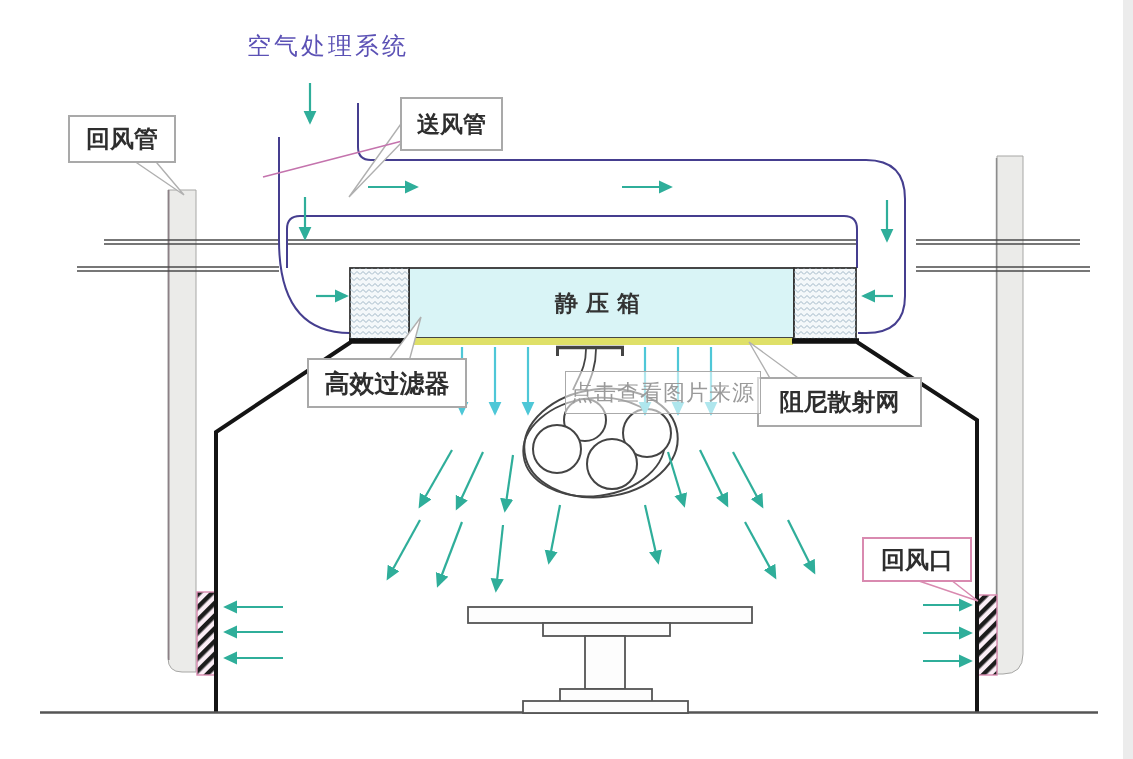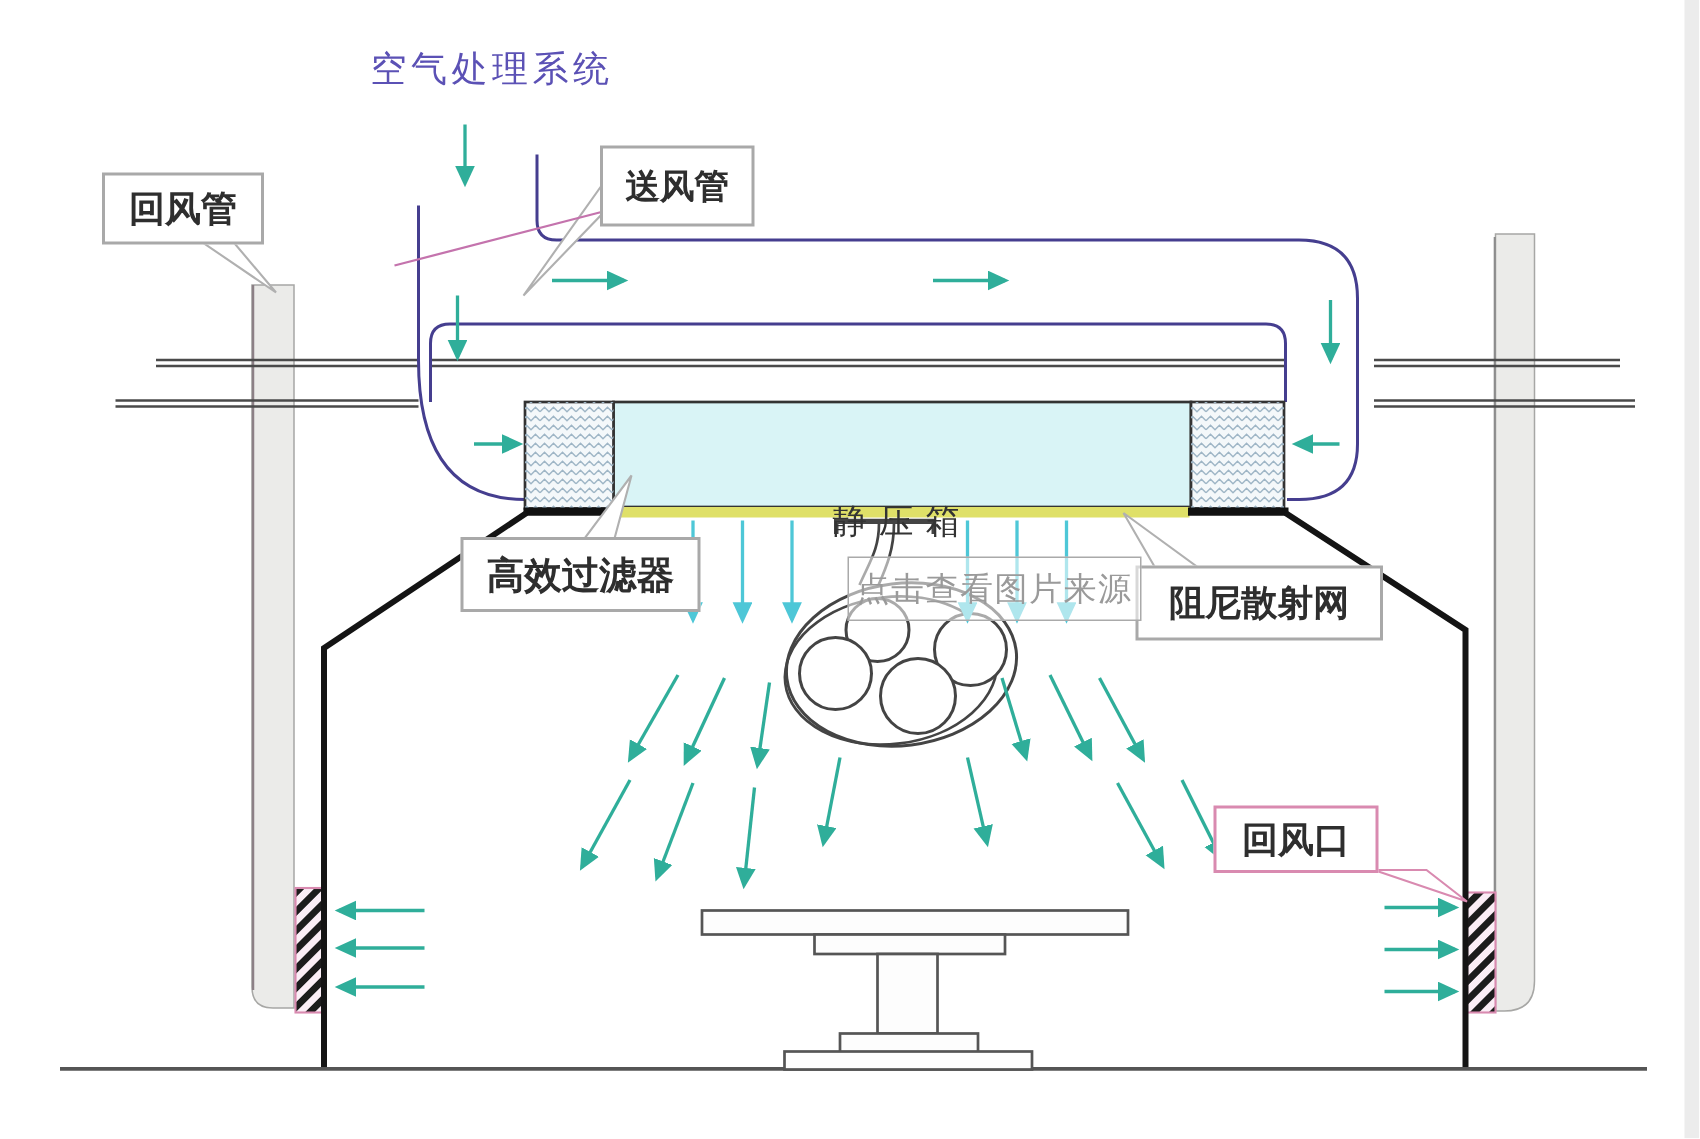--- a/index.html
+++ b/index.html
@@ -10,21 +10,21 @@
   #stage{position:relative;width:1133px;height:759px;background:#ffffff;overflow:hidden;
          font-family:"Liberation Sans","DejaVu Sans",sans-serif;}
   #stage svg{position:absolute;left:0;top:0;}
   .lbl{position:absolute;background:#fff;color:#2e2e2e;font-weight:bold;
        display:flex;align-items:center;justify-content:center;box-sizing:border-box;}
   .lbl-gray{border:2px solid #a9a9a9;}
   .lbl-pink{border:2px solid var(--pink);}
   .title{position:absolute;left:247px;top:30px;font-size:24px;font-weight:normal;
          color:var(--accent);letter-spacing:3px;}
   .plenum-label{position:absolute;left:409px;top:288px;width:385px;text-align:center;
-                font-size:23px;font-weight:normal;color:#333;letter-spacing:8px;margin-top:44px;}
+                font-size:23px;font-weight:bold;color:#333;letter-spacing:8px;}
   .watermark{position:absolute;left:565px;top:371px;width:194px;height:41px;
              background:rgba(255,255,255,.55);border:1px solid #aaa;color:#9a9a9a;
              font-size:22px;display:flex;align-items:center;justify-content:center;
              letter-spacing:1px;cursor:pointer;text-align:center;}
   
   .duct{stroke:var(--duct);stroke-width:2;fill:none;}
   .slab{stroke:#4a4a4a;stroke-width:1.6;}
   .wall{stroke:#141414;stroke-width:4;fill:none;}
   .bar{stroke:#111;stroke-width:5.5;}
   .st{stroke:var(--teal);stroke-width:2.2;fill:none;}
@@ -204,19 +204,19 @@
 <div class="plenum-label">静压箱</div>
 
 <div class="lbl lbl-gray" style="left:307px;top:358px;width:160px;height:50px;font-size:25px;">
   <span>高效过滤器</span>
 </div>
 
 <div class="lbl lbl-gray" style="left:757px;top:377px;width:165px;height:50px;font-size:24px;">
   <span>阻尼散射网</span>
 </div>
 
-<div class="lbl lbl-pink" style="left:809px;top:537px;width:110px;height:45px;font-size:24px;">
+<div class="lbl lbl-pink" style="left:862px;top:537px;width:110px;height:45px;font-size:24px;">
   <span>回风口</span>
 </div>
 
 <div class="watermark">点击查看图片来源</div>
 
 </div>
 
 </body></html>

